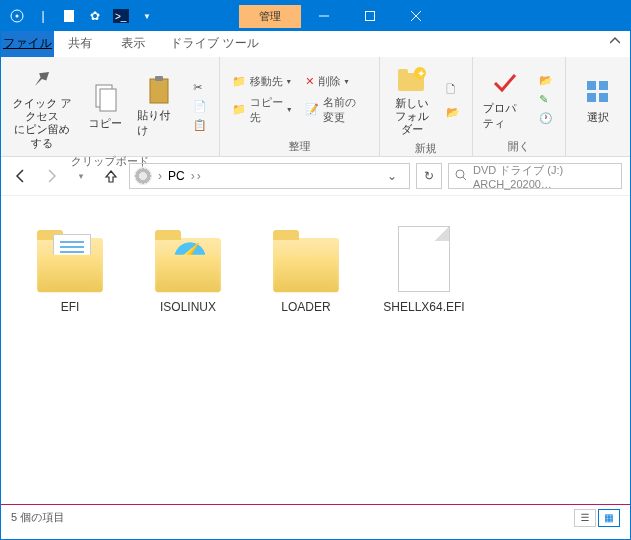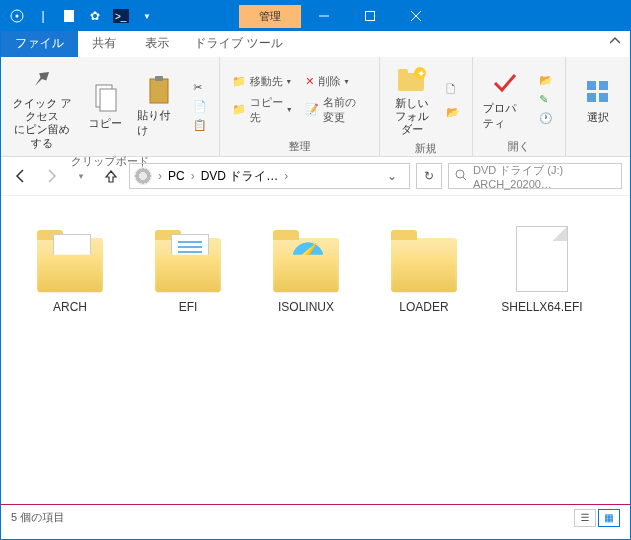--- a/index.html
+++ b/index.html
@@ -6,21 +6,21 @@
 body { background: #fff; width: 631px; height: 540px; overflow: hidden; border: 1px solid #0078d7; }
 .titlebar { background: #0078d7; height: 30px; display: flex; align-items: center; color: #fff; font-size: 12px; }
 .titlebar-qat { display: flex; align-items: center; padding-left: 4px; gap: 2px; }
 .qat-btn { width: 24px; height: 24px; display: flex; align-items: center; justify-content: center; cursor: pointer; }
 .title-manage { background: #fdba74; color: #333; padding: 4px 20px; margin-left: 80px; font-size: 11px; }
 .title-text { flex: 1; text-align: left; padding-left: 16px; font-size: 12px; }
 .win-controls { display: flex; }
 .win-btn { width: 46px; height: 30px; display: flex; align-items: center; justify-content: center; cursor: pointer; font-size: 14px; }
 
 .tabs-row { display: flex; background: #fff; height: 26px; font-size: 12px; }
-.file-tab { background: #1976d2; color: #ffffff; padding: 4px 14px; cursor: pointer; }
+.file-tab { background: #1976d2; color: #000000; padding: 4px 2px; cursor: pointer; text-decoration: underline; }
 .tab { padding: 4px 14px; cursor: pointer; color: #555; border-right: 1px solid transparent; }
 .tab.active { background: #f5f5f5; border: 1px solid #ccc; border-bottom: none; }
 .tab-tools { color: #555; padding: 4px 10px; }
 .ribbon-collapse { margin-left: auto; padding: 4px 10px; cursor: pointer; color: #555; }
 
 .ribbon { background: #f5f5f5; border-bottom: 1px solid #ddd; height: 100px; display: flex; }
 .ribbon-group { border-right: 1px solid #ddd; padding: 4px 8px 2px; display: flex; flex-direction: column; align-items: center; justify-content: space-between; }
 .ribbon-group-body { display: flex; align-items: center; gap: 6px; flex: 1; }
 .big-btn { display: flex; flex-direction: column; align-items: center; gap: 2px; font-size: 11px; color: #333; cursor: pointer; padding: 2px; min-width: 48px; }
 .big-btn-icon { width: 32px; height: 32px; display: flex; align-items: center; justify-content: center; }
@@ -275,48 +275,39 @@
   <div class="nav-btn enabled">
     <svg width="16" height="16" viewBox="0 0 16 16">
         <path d="M8 3 L13 9 L10 9 L10 14 L6 14 L6 9 L3 9 Z" fill="none" stroke="#333" stroke-width="1.2"></path>
       </svg>
   </div>
   <div class="breadcrumb">
     <div class="bc-icon"></div>
     <span class="bc-sep">›</span>
     <span class="bc-item">PC</span>
     <span class="bc-sep">›</span>
-    <span class="bc-item">DVD ドライ…</span>
     <span class="bc-sep">›</span>
     <span class="bc-drop">⌄</span>
   </div>
   <div class="refresh-btn">↻</div>
   <div class="search-box">
     <span class="search-icon">
       <svg width="12" height="12" viewBox="0 0 12 12">
           <circle cx="5" cy="5" r="4" fill="none" stroke="#888"></circle>
           <line x1="8" y1="8" x2="11" y2="11" stroke="#888"></line>
         </svg>
     </span>
     <span>DVD ドライブ (J:) ARCH_20200…</span>
   </div>
 </div>
 
 <div class="content" id="file-list">
     <div class="item">
       <div class="item-icon">
         <div class="folder-icon"></div>
-        <div class="folder-overlay"></div>
-        <div class="folder-front"></div>
-      </div>
-      <span>ARCH</span>
-    </div>
-    <div class="item">
-      <div class="item-icon">
-        <div class="folder-icon"></div>
         <div class="folder-overlay lines"></div>
         <div class="folder-front"></div>
       </div>
       <span>EFI</span>
     </div>
     <div class="item">
       <div class="item-icon">
         <div class="folder-icon"></div>
         <div class="folder-overlay bolt">⚡</div>
         <div class="folder-front"></div>

